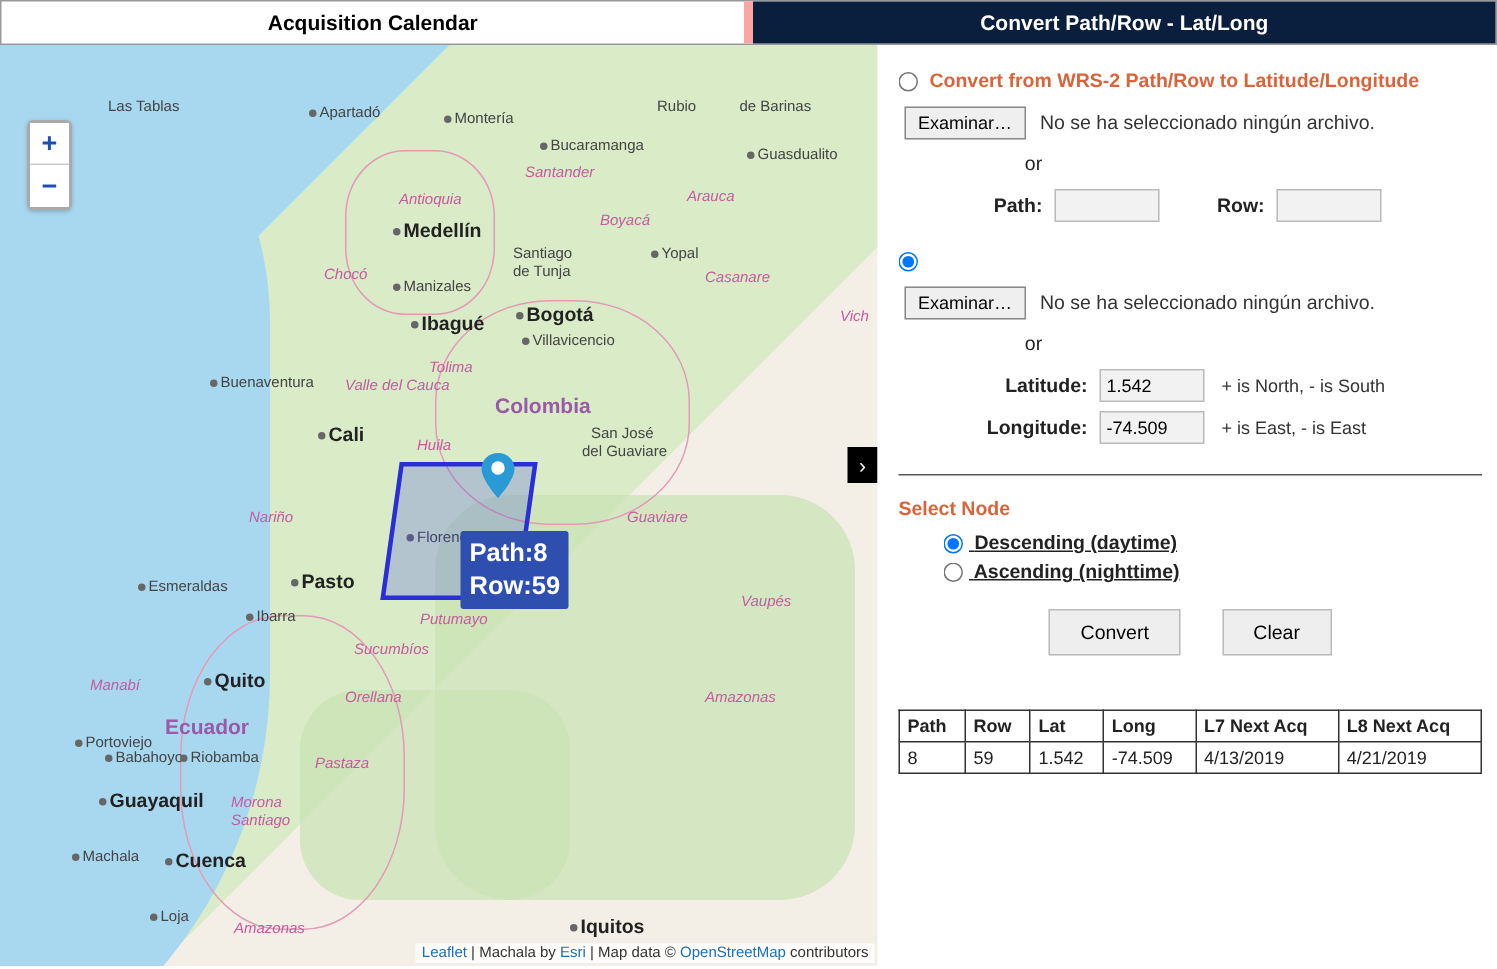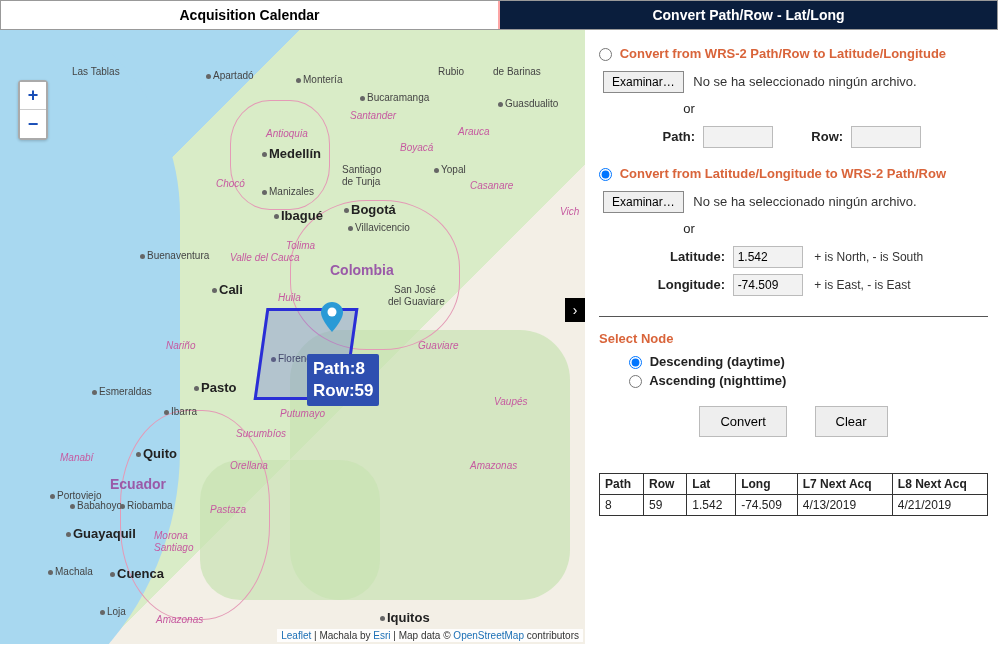--- a/index.html
+++ b/index.html
@@ -1,19 +1,19 @@
 <!DOCTYPE html>
 <html><head>
 <meta charset="utf-8">
 <style>
   * { box-sizing: border-box; margin: 0; padding: 0; }
   body { font-family: Verdana, Arial, sans-serif; font-size: 12px; background: #fff; }
   .container { width: 998px; height: 646px; position: relative; overflow: hidden; }
   .tabs { display: flex; border: 1px solid #999; }
-  .tab { flex: 1; text-align: center; padding: 6px 4px; border-right: 2px solid #fca5a5; font-weight: bold; font-size: 14px; cursor: pointer; }
+  .tab { flex: 1; text-align: center; padding: 6px 4px; border-right: 6px solid #fca5a5; font-weight: bold; font-size: 14px; cursor: pointer; }
   .tab:last-child { border-right: none; }
   .tab.active { background: #0a1e3d; color: #fff; }
   .body { display: flex; height: 614px; }
   .map-panel { width: 585px; height: 614px; position: relative; background: linear-gradient(135deg,#a8d8f0 0 25%, #d9ecc7 25% 60%, #f3efe6 60% 100%); overflow: hidden; }
   .map-green { position:absolute; background:#c7e2b2; opacity:.7; }
   .mg1{left:290px;top:300px;width:280px;height:270px;border-radius:50px;}
   .mg2{left:200px;top:430px;width:180px;height:140px;border-radius:40px;}
   .ocean{position:absolute;left:-120px;top:-40px;width:300px;height:760px;background:#a8d8f0;border-radius:0 240px 320px 0;}
   .border-pink{position:absolute;border:1px solid #e49ab6;background:transparent;}
   .bp1{left:230px;top:70px;width:100px;height:110px;border-radius:40%;}
@@ -44,21 +44,21 @@
   .or-row{text-align:center;margin:8px 0 10px 70px;width:40px;}
   .field-row{margin:6px 0 6px 40px;}
   .field-row label{font-weight:bold;display:inline-block;min-width:56px;text-align:right;margin-right:4px;}
   .ll-row label{min-width:86px;}
   .field-row input[type=text]{border:1px solid #bbb;background:#f2f2f2;padding:3px 4px;width:70px;font-size:12px;}
   .field-row .ll-in{width:80px;}
   .hint{margin-left:8px;color:#333;font-size:12px;}
   hr.sep{border:none;border-top:1px solid #555;margin:20px 0 14px 0;}
   .sel-node{color:#d9643a;font-weight:bold;}
   .node-opts{margin:8px 0 18px 30px;}
-  .node-opts div{margin:4px 0;font-weight:bold;}
+  .node-opts div{margin:4px 0;font-weight:bold;text-decoration:underline;}
   .actions{text-align:center;margin-bottom:36px;}
   .actions button{background:#eee;border:1px solid #bbb;padding:7px 20px;font-size:13px;margin:0 12px;cursor:pointer;}
   table.results{border-collapse:collapse;width:100%;font-size:12px;}
   table.results th, table.results td{border:1px solid #333;padding:3px 5px;text-align:left;}
   table.results th{font-weight:bold;}
 </style>
 </head>
 <body>
 
 <div class="container">
@@ -170,21 +170,20 @@
       <div class="field-row">
         <label>Path:</label>
         <input type="text" style="">
         &nbsp;&nbsp;
         <label>Row:</label>
         <input type="text" style="">
       </div>
 
       <div class="radio-row" style="margin-top:18px;">
         <input type="radio" name="dir" checked="" style="">
-        <span class="section-title">Convert from Latitude/Longitude to WRS-2 Path/Row</span>
       </div>
       <div class="file-row" style="margin-left:4px;">
         <button>Examinar…</button>
         <span class="nofile">No se ha seleccionado ningún archivo.</span>
       </div>
       <div class="or-row">or</div>
       <div class="field-row ll-row">
         <label>Latitude:</label>
         <input type="text" class="ll-in" value="1.542" style="">
         <span class="hint">+ is North, - is South</span>

